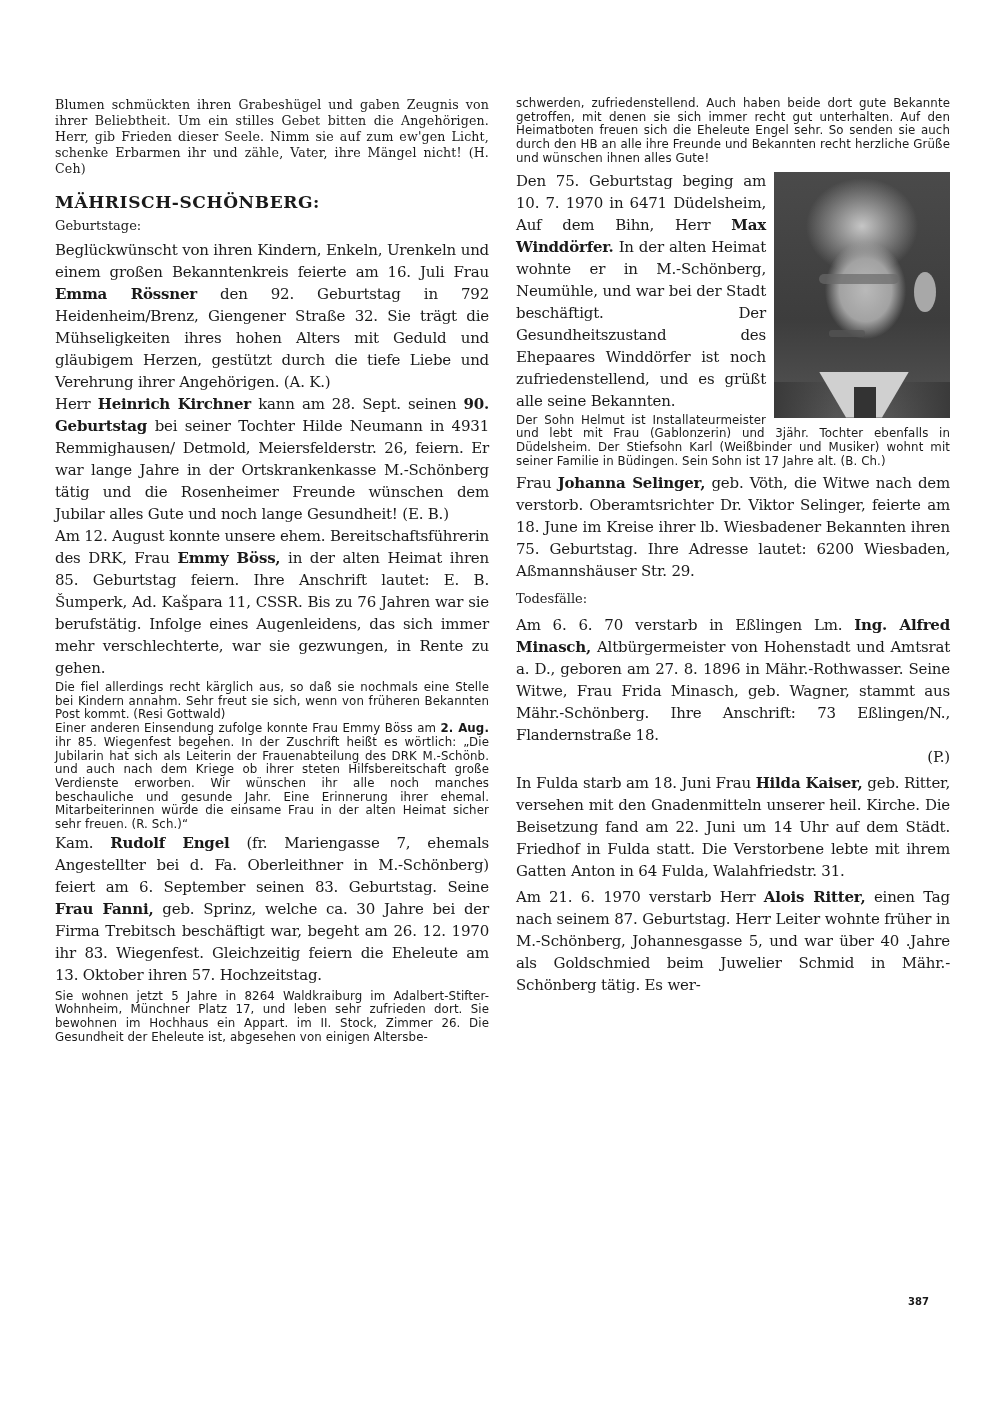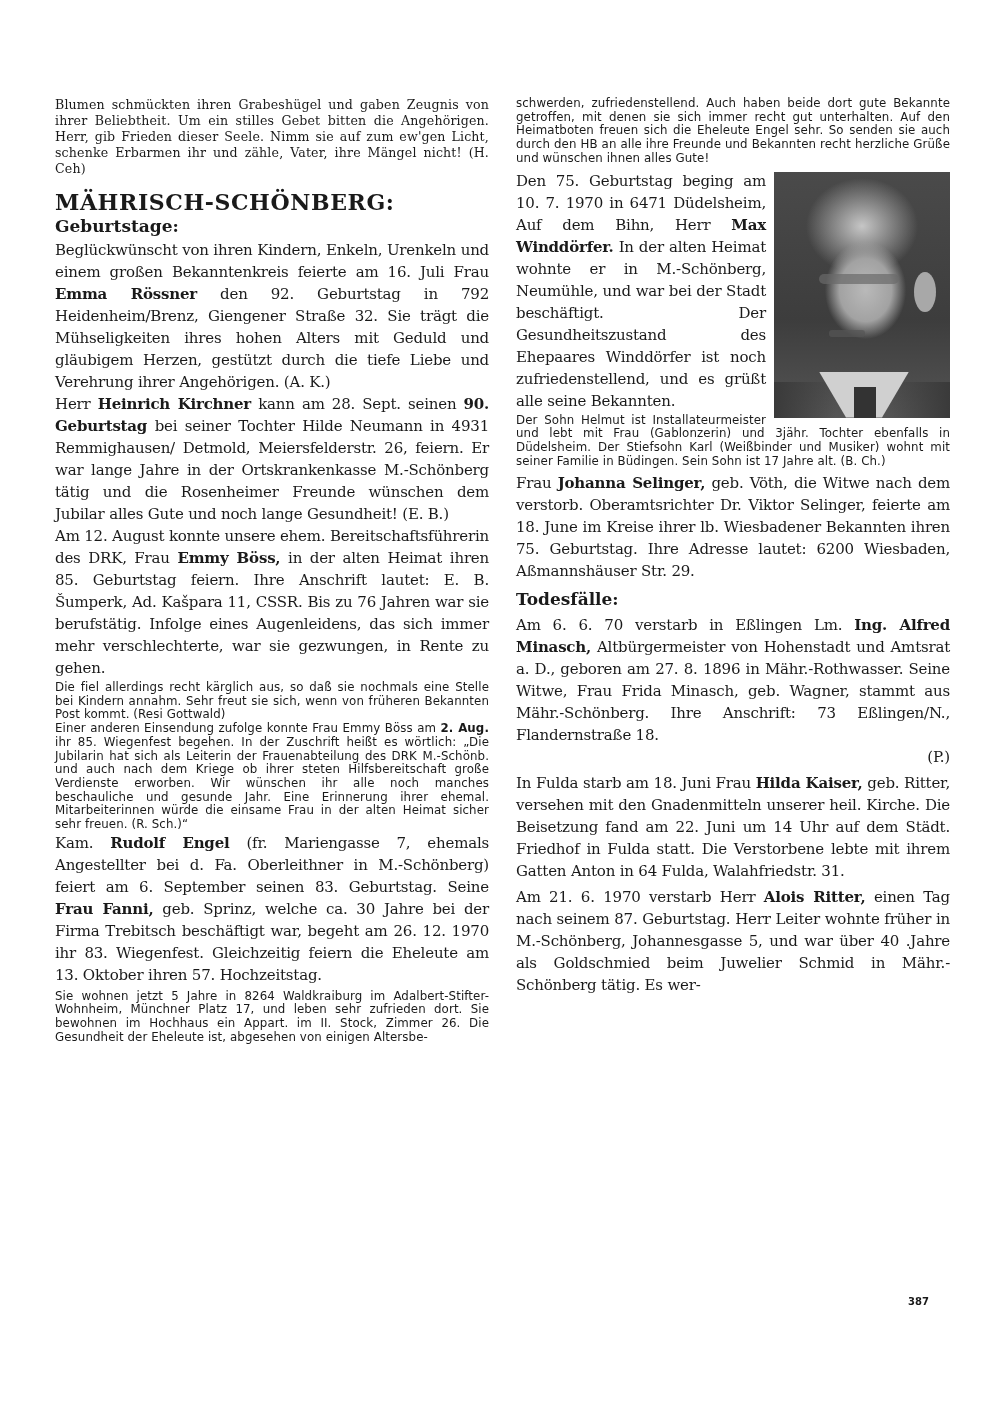--- a/index.html
+++ b/index.html
@@ -3,22 +3,22 @@
 <meta charset="utf-8">
 <style>
   html, body { margin: 0; padding: 0; background: #ffffff; }
   body { width: 1000px; height: 1413px; position: relative; overflow: hidden; color: #1a1a1a; }
   .col { position: absolute; top: 97px; width: 434px; font-family: "DejaVu Serif", serif; }
   .col.left { left: 55px; }
   .col.right { left: 516px; }
   p { margin: 0; text-align: justify; }
   .small { font-size: 12.6px; line-height: 16px; letter-spacing: 0.15px; }
   .big { font-size: 15px; line-height: 22px; letter-spacing: -0.2px; }
-  .h1 { font-family: "DejaVu Serif", serif; font-weight: bold; font-size: 22px; letter-spacing: 0.6px; margin-top: 14px; line-height: 22px; }
-  .h2 { font-family: "DejaVu Serif", serif; font-weight: bold; font-size: 17px; line-height: 22px; margin-top: 2px; margin-bottom: 2px; }
+  .h1 { font-family: "DejaVu Serif", serif; font-weight: bold; font-size: 17px; letter-spacing: 0.6px; margin-top: 14px; line-height: 22px; }
+  .h2 { font-family: "DejaVu Serif", serif; font-weight: normal; font-size: 13px; line-height: 22px; margin-top: 2px; margin-bottom: 2px; }
   .note { font-family: "DejaVu Sans", sans-serif; font-size: 11.8px; line-height: 13.7px; letter-spacing: 0.1px; margin-top: 2px; }
   b { font-weight: bold; }
   .gap { margin-top: 4px; }
   .photo {
     float: right; width: 176px; height: 246px; margin: 2px 0 2px 8px;
     background:
       radial-gradient(ellipse 58px 70px at 52% 48%, #b9b9b9 0%, #a2a2a2 45%, rgba(0,0,0,0) 70%),
       radial-gradient(ellipse 70px 60px at 50% 22%, #c6c6c6 0%, rgba(0,0,0,0) 80%),
       linear-gradient(180deg, #4a4a4a 0%, #3d3d3d 60%, #555 100%);
     position: relative;

